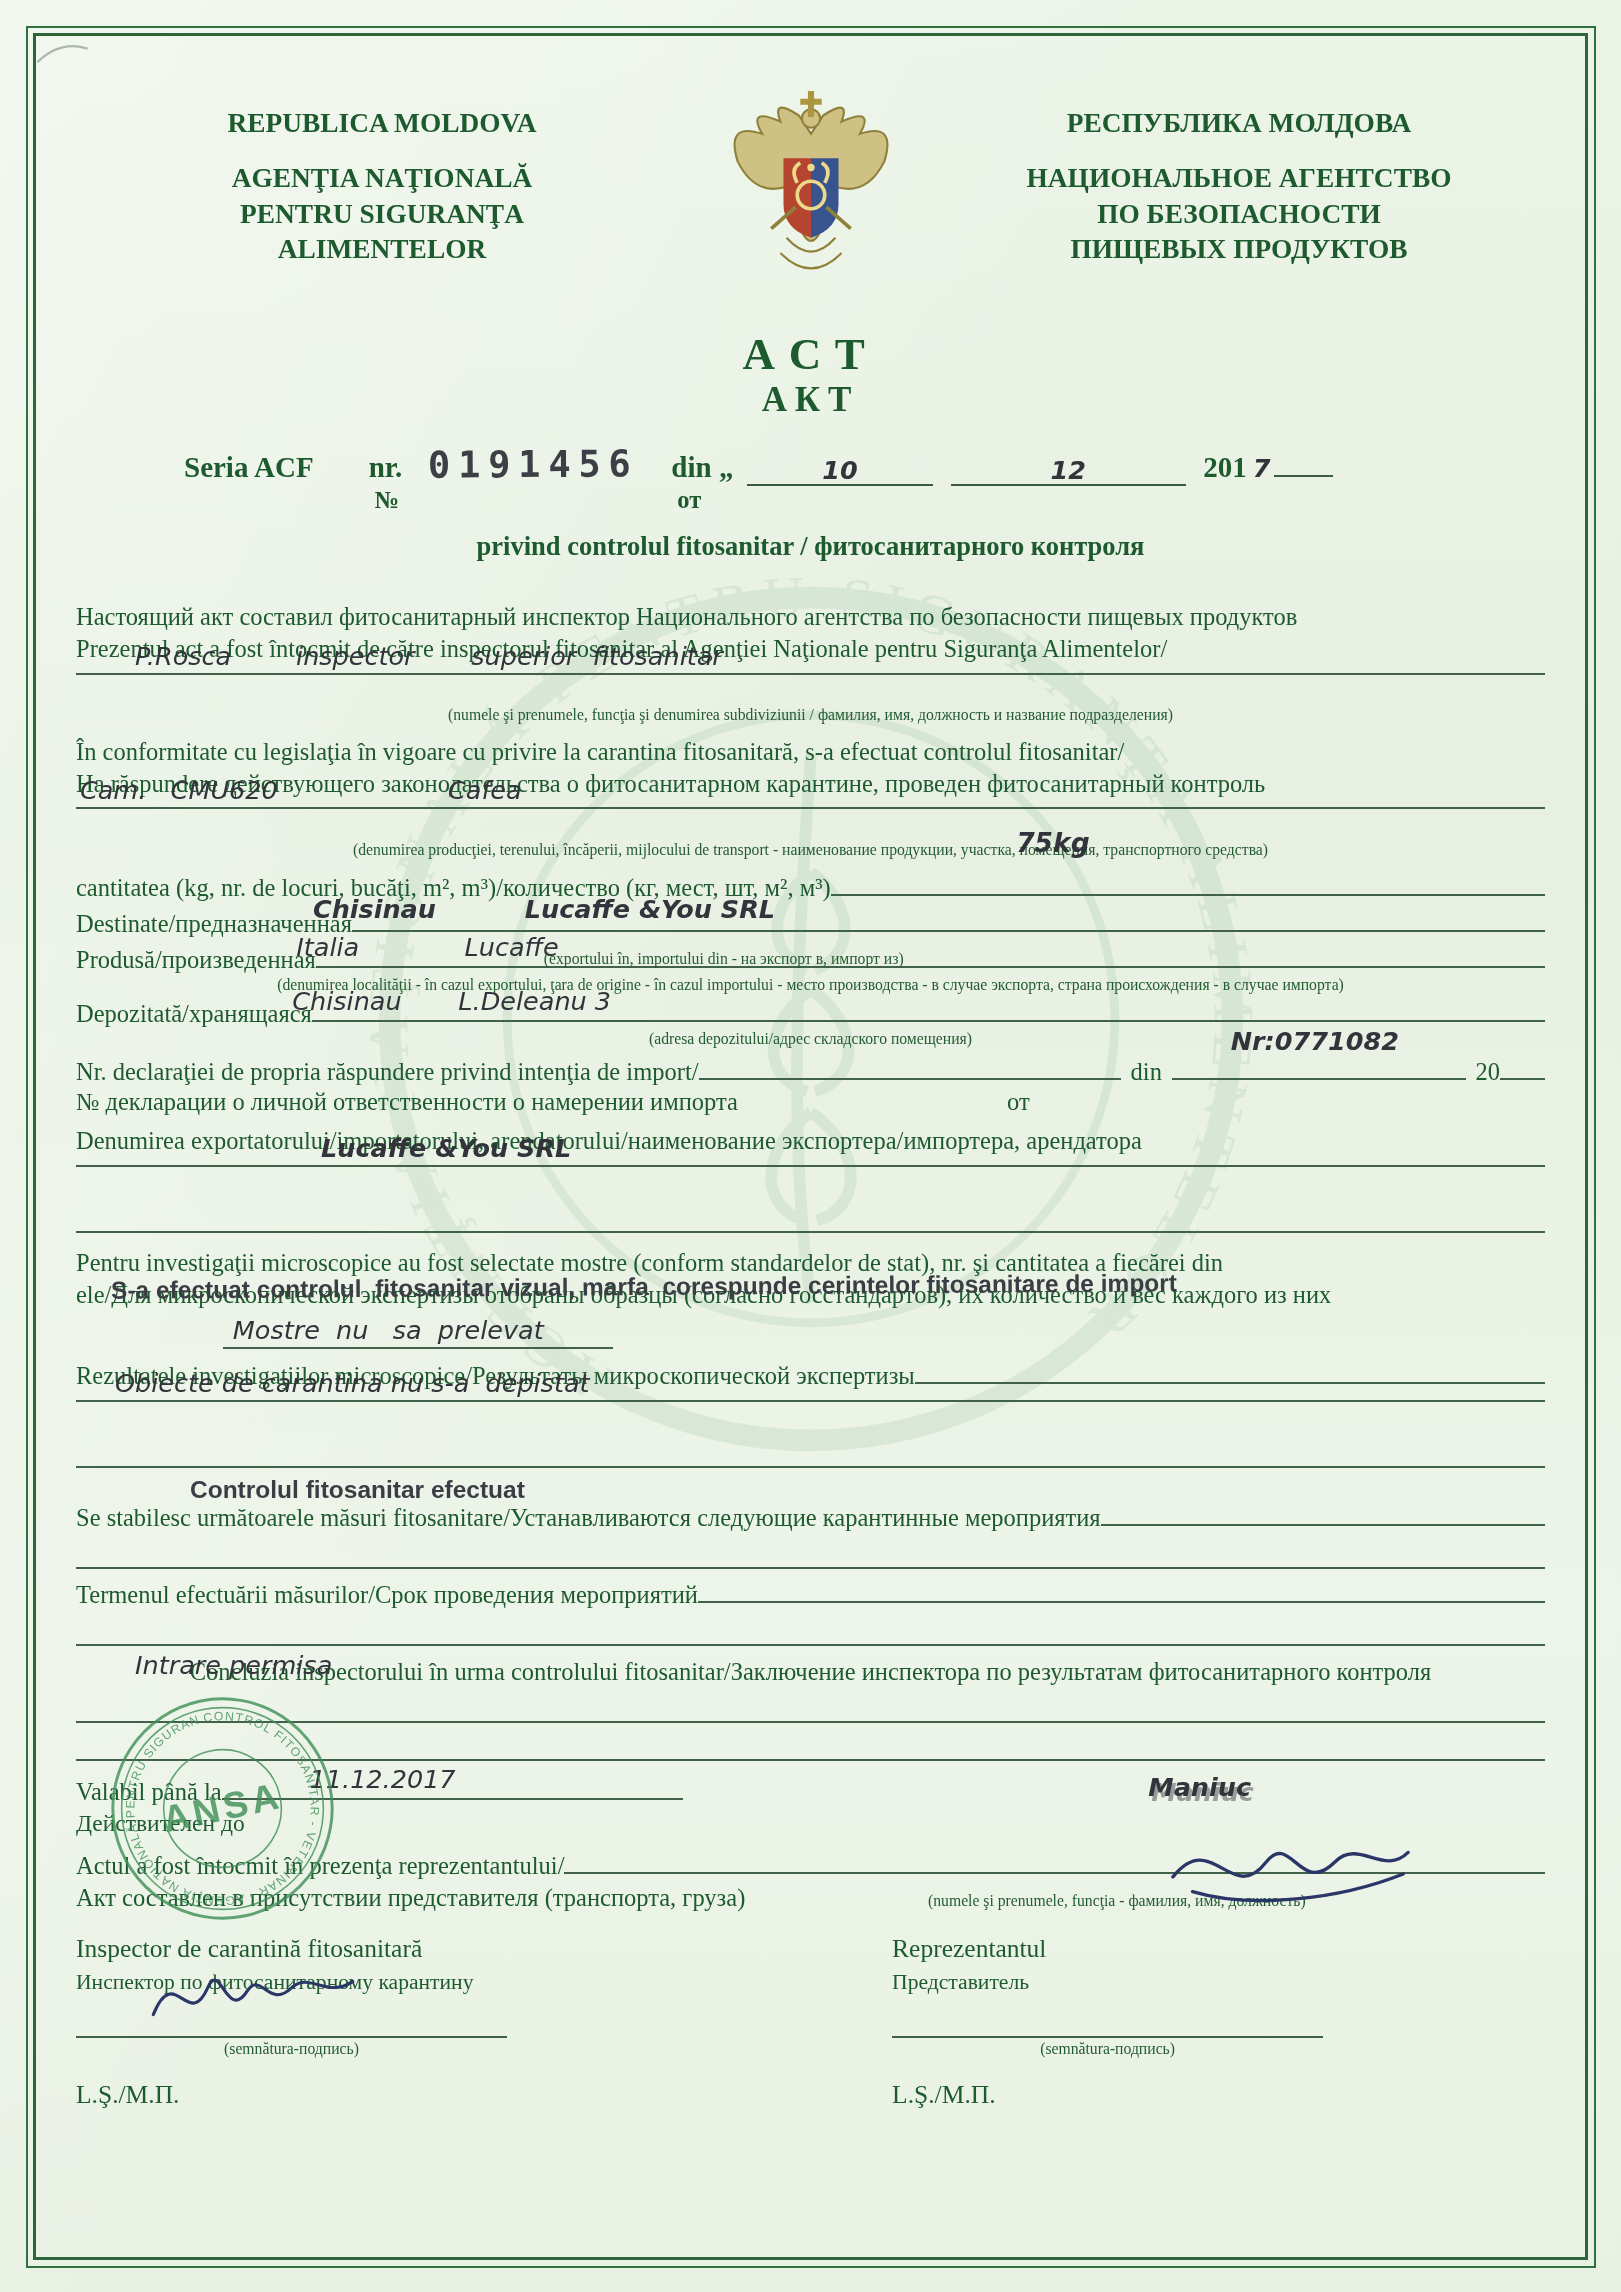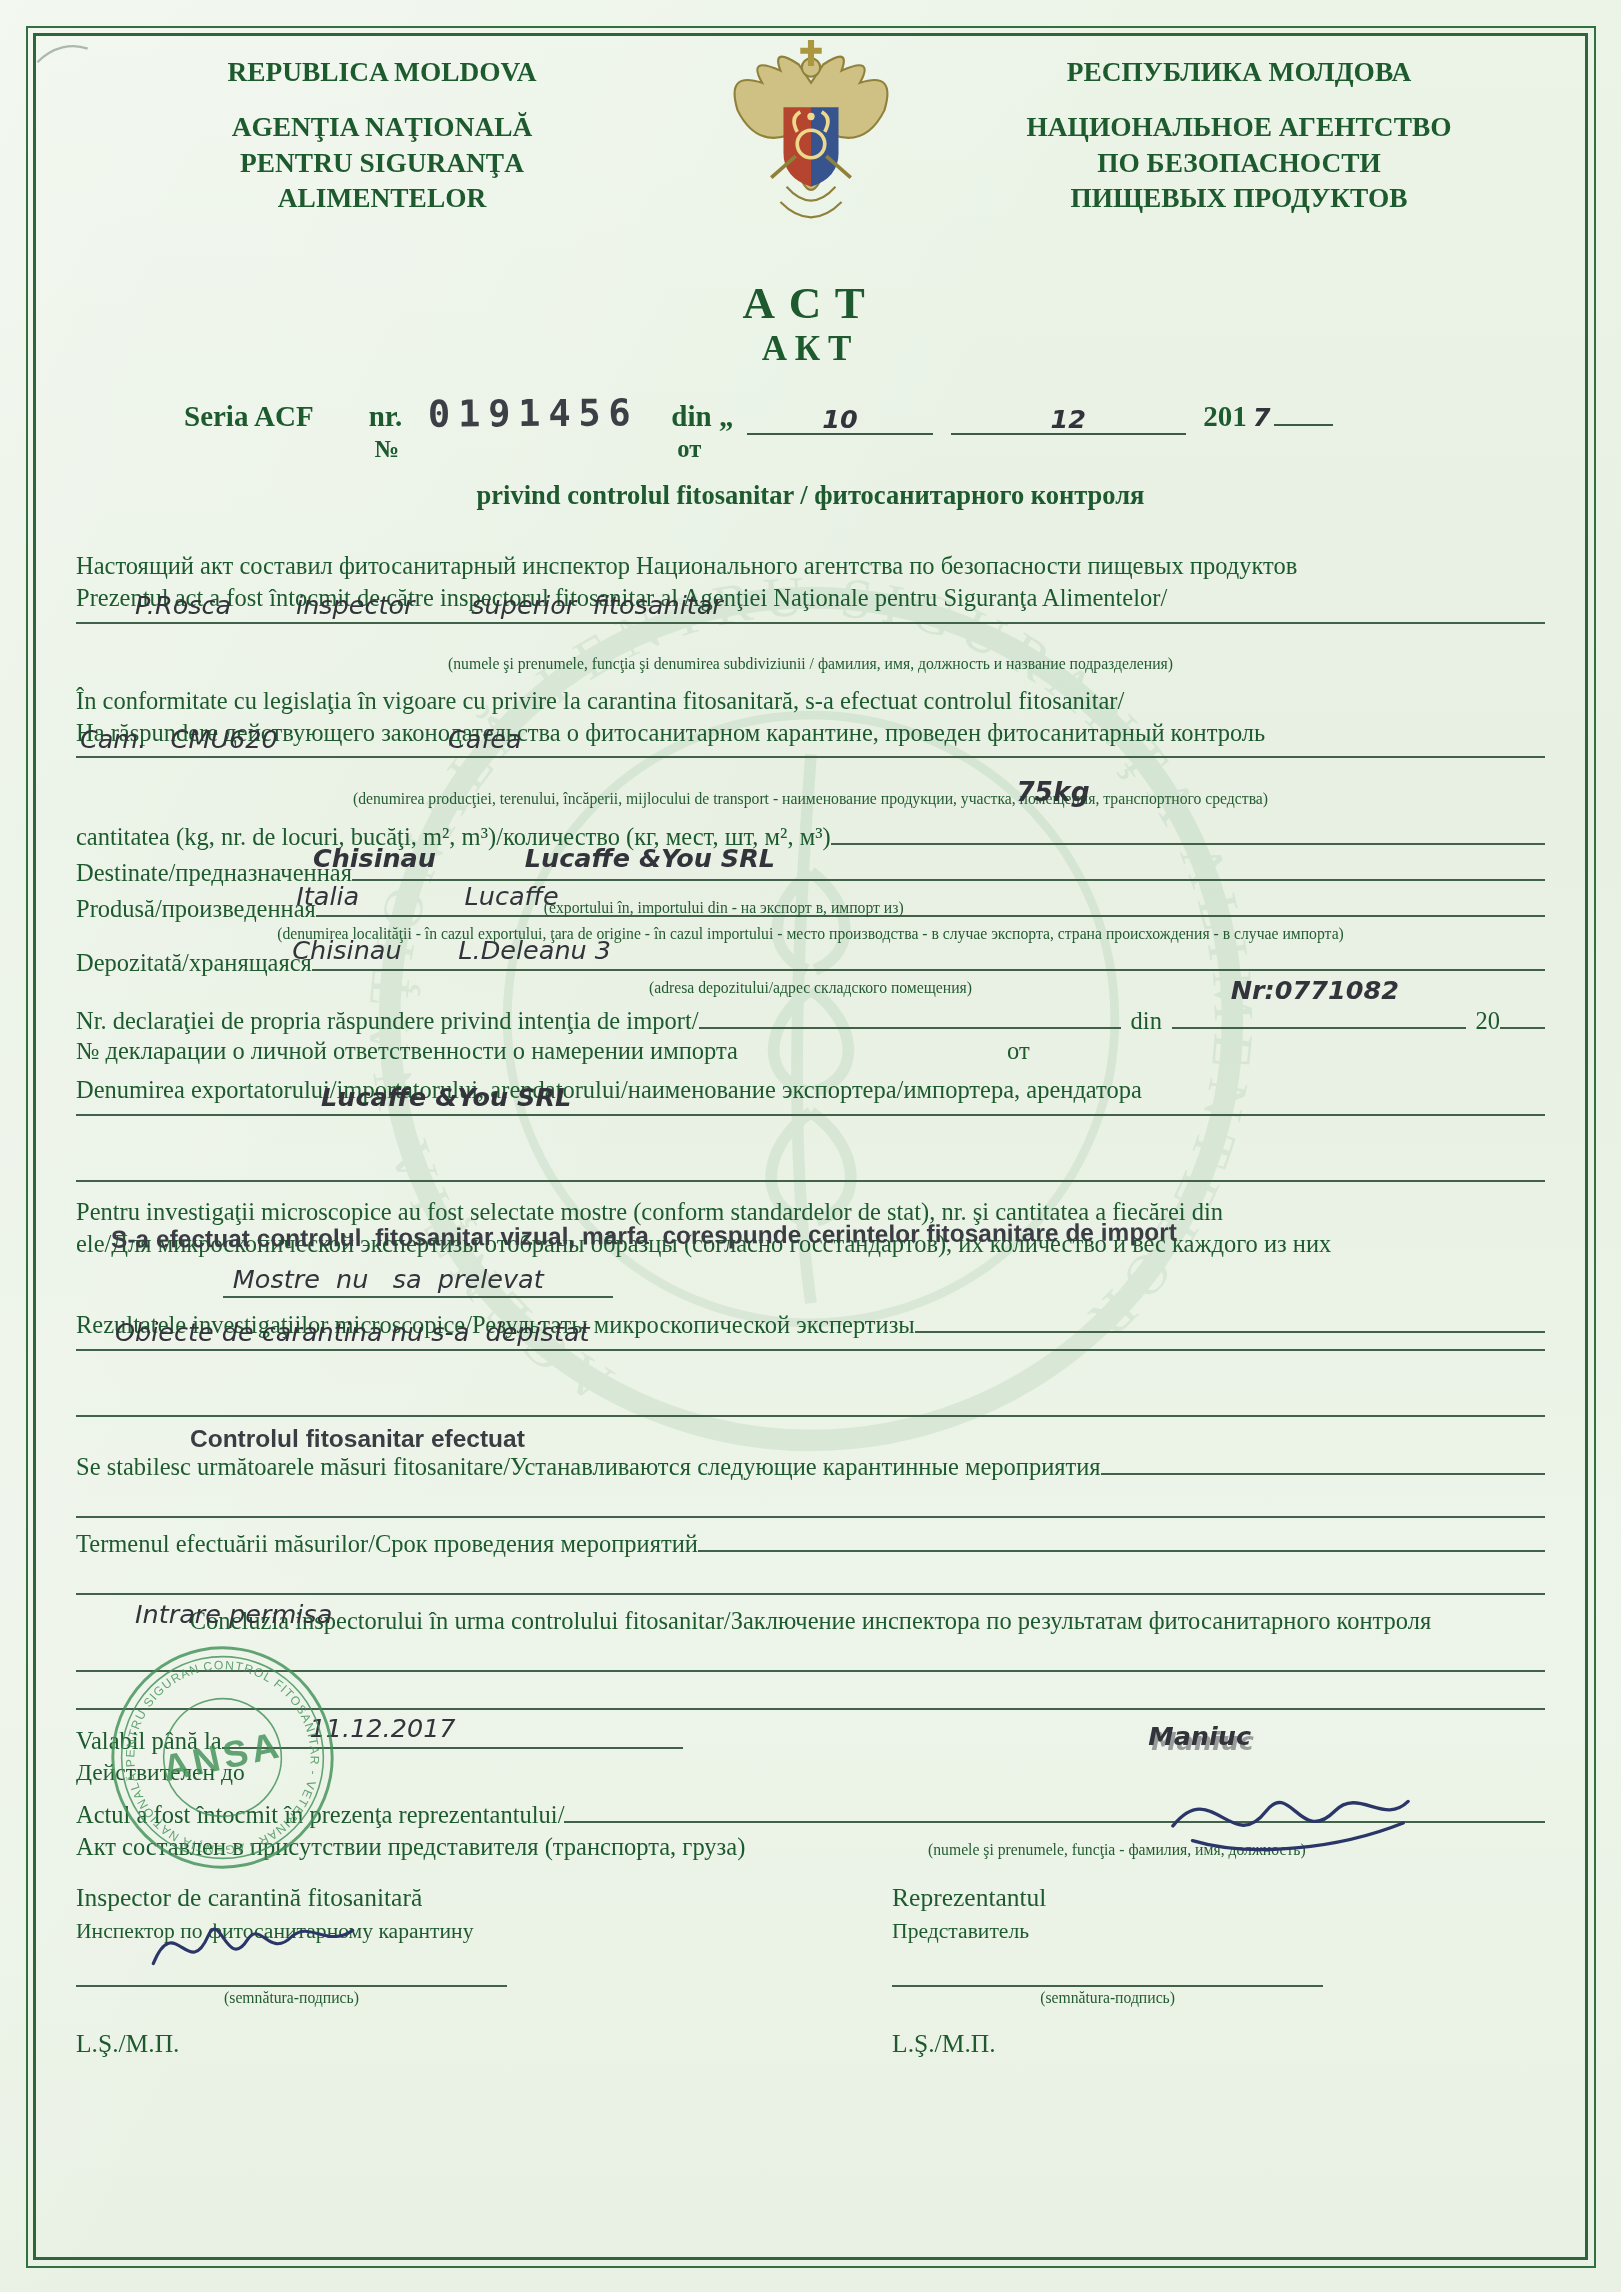--- a/index.html
+++ b/index.html
@@ -10,21 +10,21 @@
       linear-gradient(180deg,#ecf4e8 0%, #e7f0e2 35%, #edf4e9 70%, #e9f1e4 100%);
     overflow:hidden;
     font-family:"Liberation Serif", serif;
     color:#1d5a2e;
   }
   .frame-outer { position:absolute; inset:25.5px; border:2px solid #31703f; pointer-events:none; z-index:5; }
   .frame-inner { position:absolute; inset:33px; border:3.9px solid #2c6639; pointer-events:none; z-index:5; }
   .content { position:absolute; left:76px; right:76px; top:55px; bottom:41px; z-index:2; }
 
   
-  .header { display:flex; align-items:flex-start; }
+  .header { display:flex; margin-top:51px; align-items:flex-start; }
   .org { flex:1; text-align:center; font-weight:bold; font-size:27.4px; line-height:1.3; }
   .org .first { margin-bottom:19.6px; }
   .emblem-wrap { width:245px; display:flex; justify-content:center; margin-top:-17.6px; }
 
   .title-act { text-align:center; font-size:45px; font-weight:bold; letter-spacing:13.7px; margin-top:25.5px; }
   .title-akt { text-align:center; font-size:35px; font-weight:bold; letter-spacing:7.8px; margin-top:0px; }
 
   
   .serial { display:flex; align-items:baseline; margin-top:23.5px; padding-left:108px; font-size:29px; font-weight:bold; }
   .serial .has-sub { position:relative; }

